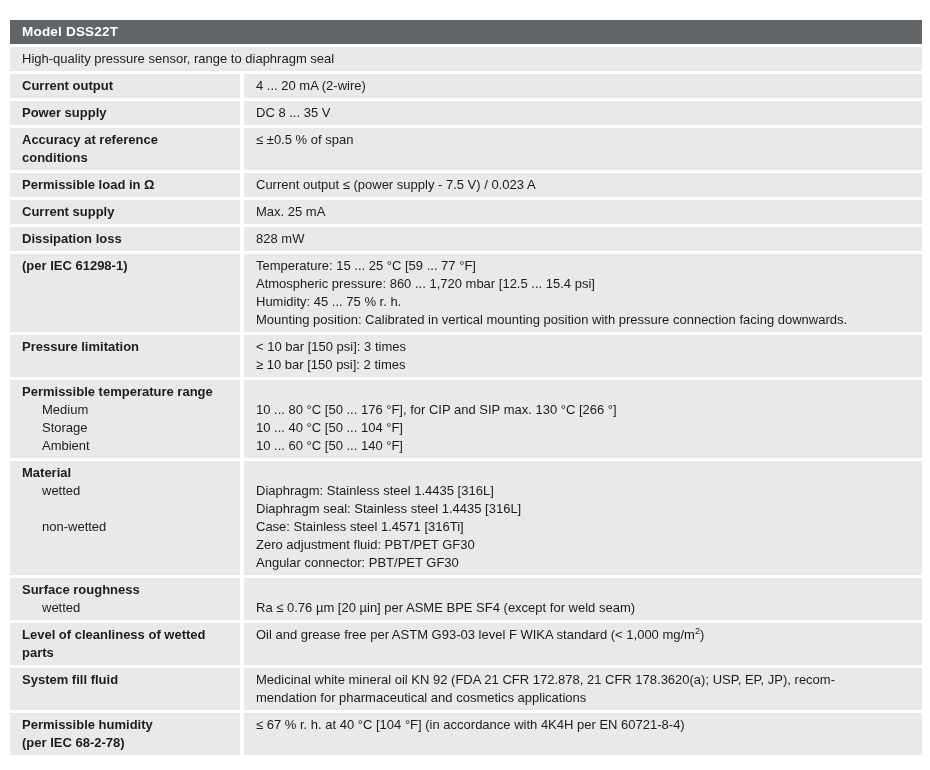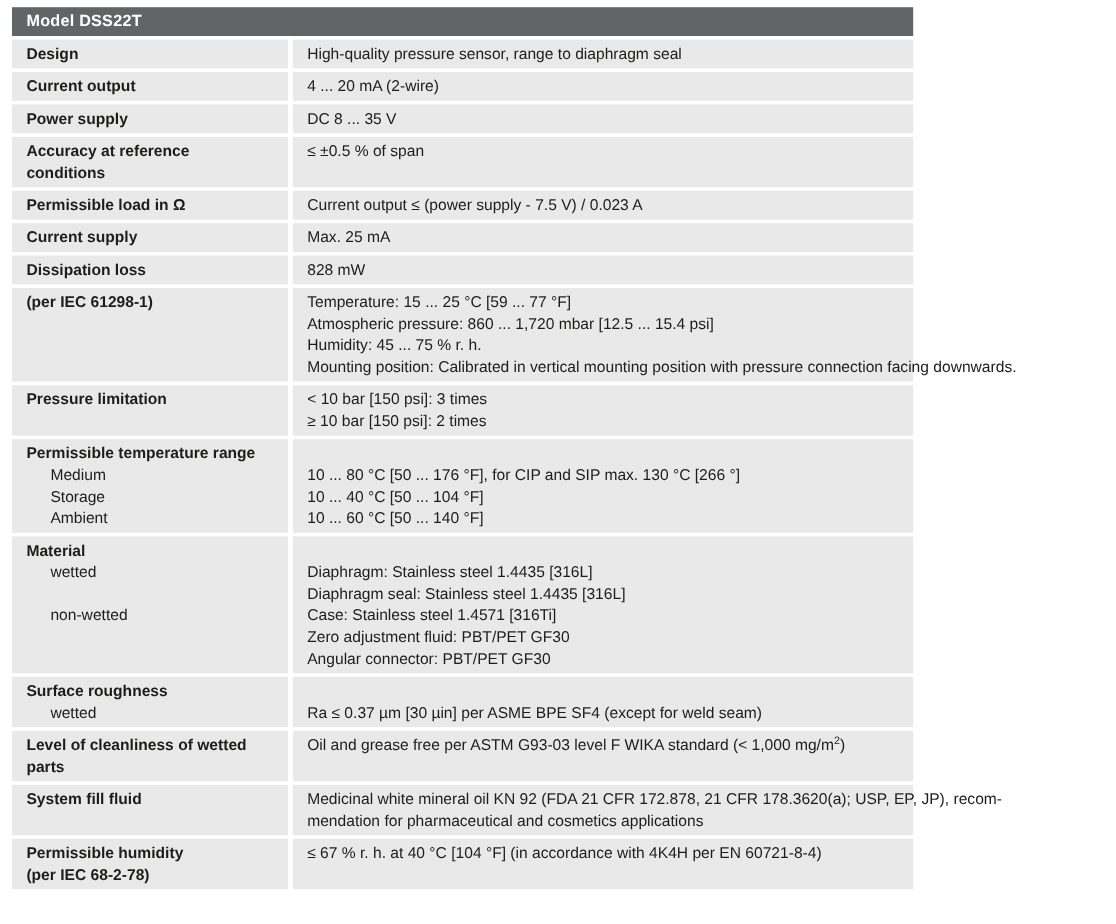--- a/index.html
+++ b/index.html
@@ -11,22 +11,22 @@
   }
   * { margin: 0; padding: 0; box-sizing: border-box; }
   html, body {
     width: 930px; height: 770px;
     background: var(--page-bg);
     font-family: "Liberation Sans", "DejaVu Sans", sans-serif;
     color: var(--body-text);
     overflow: hidden;
   }
   .datasheet {
-    margin: 6px 8px 0 10px;
-    width: 751px;
+    margin: 20px 8px 0 10px;
+    width: 912px;
   }
   .table-header {
     background: var(--header-bg);
     color: var(--header-text);
     height: 24px;
     line-height: 24px;
     padding-left: 12px;
     font-size: 13.5px;
     font-weight: 700;
     margin-bottom: 3px;
@@ -61,23 +61,20 @@
 </style>
 </head>
 <body>
 
 <div class="datasheet">
   <div class="table-header">
     <span>Model DSS22T</span>
   </div>
   <div id="rows-container">
       <div class="spec-row">
-        <div class="cell label-cell">
-          <div class="line bold">Design</div>
-        </div>
         <div class="cell value-cell">
           <div class="line"><span>High-quality pressure sensor, range to diaphragm seal</span></div>
         </div>
       </div>
       <div class="spec-row">
         <div class="cell label-cell">
           <div class="line bold">Current output</div>
         </div>
         <div class="cell value-cell">
           <div class="line"><span>4 ... 20 mA (2-wire)</span></div>
@@ -174,21 +171,21 @@
           <div class="line"><span>Angular connector: PBT/PET GF30</span></div>
         </div>
       </div>
       <div class="spec-row">
         <div class="cell label-cell">
           <div class="line bold">Surface roughness</div>
           <div class="line indent">wetted</div>
         </div>
         <div class="cell value-cell">
           <div class="line"><span></span></div>
-          <div class="line"><span>Ra ≤ 0.37 µm [30 µin] per ASME BPE SF4 (except for weld seam)</span></div>
+          <div class="line"><span>Ra ≤ 0.76 µm [20 µin] per ASME BPE SF4 (except for weld seam)</span></div>
         </div>
       </div>
       <div class="spec-row">
         <div class="cell label-cell">
           <div class="line bold">Level of cleanliness of wetted</div>
           <div class="line bold">parts</div>
         </div>
         <div class="cell value-cell">
           <div class="line"><span>Oil and grease free per ASTM G93-03 level F WIKA standard (&lt; 1,000 mg/m</span><sup>2</sup><span>)</span></div>
         </div>

